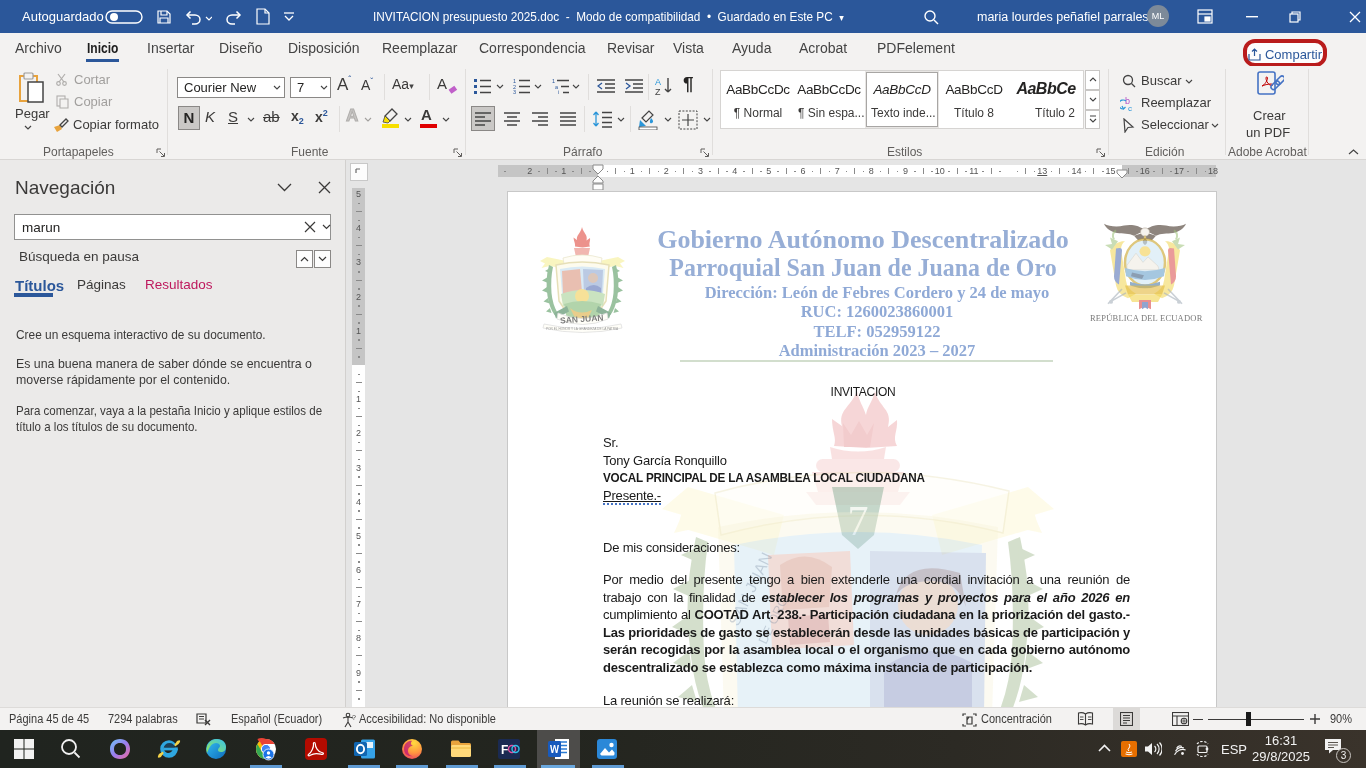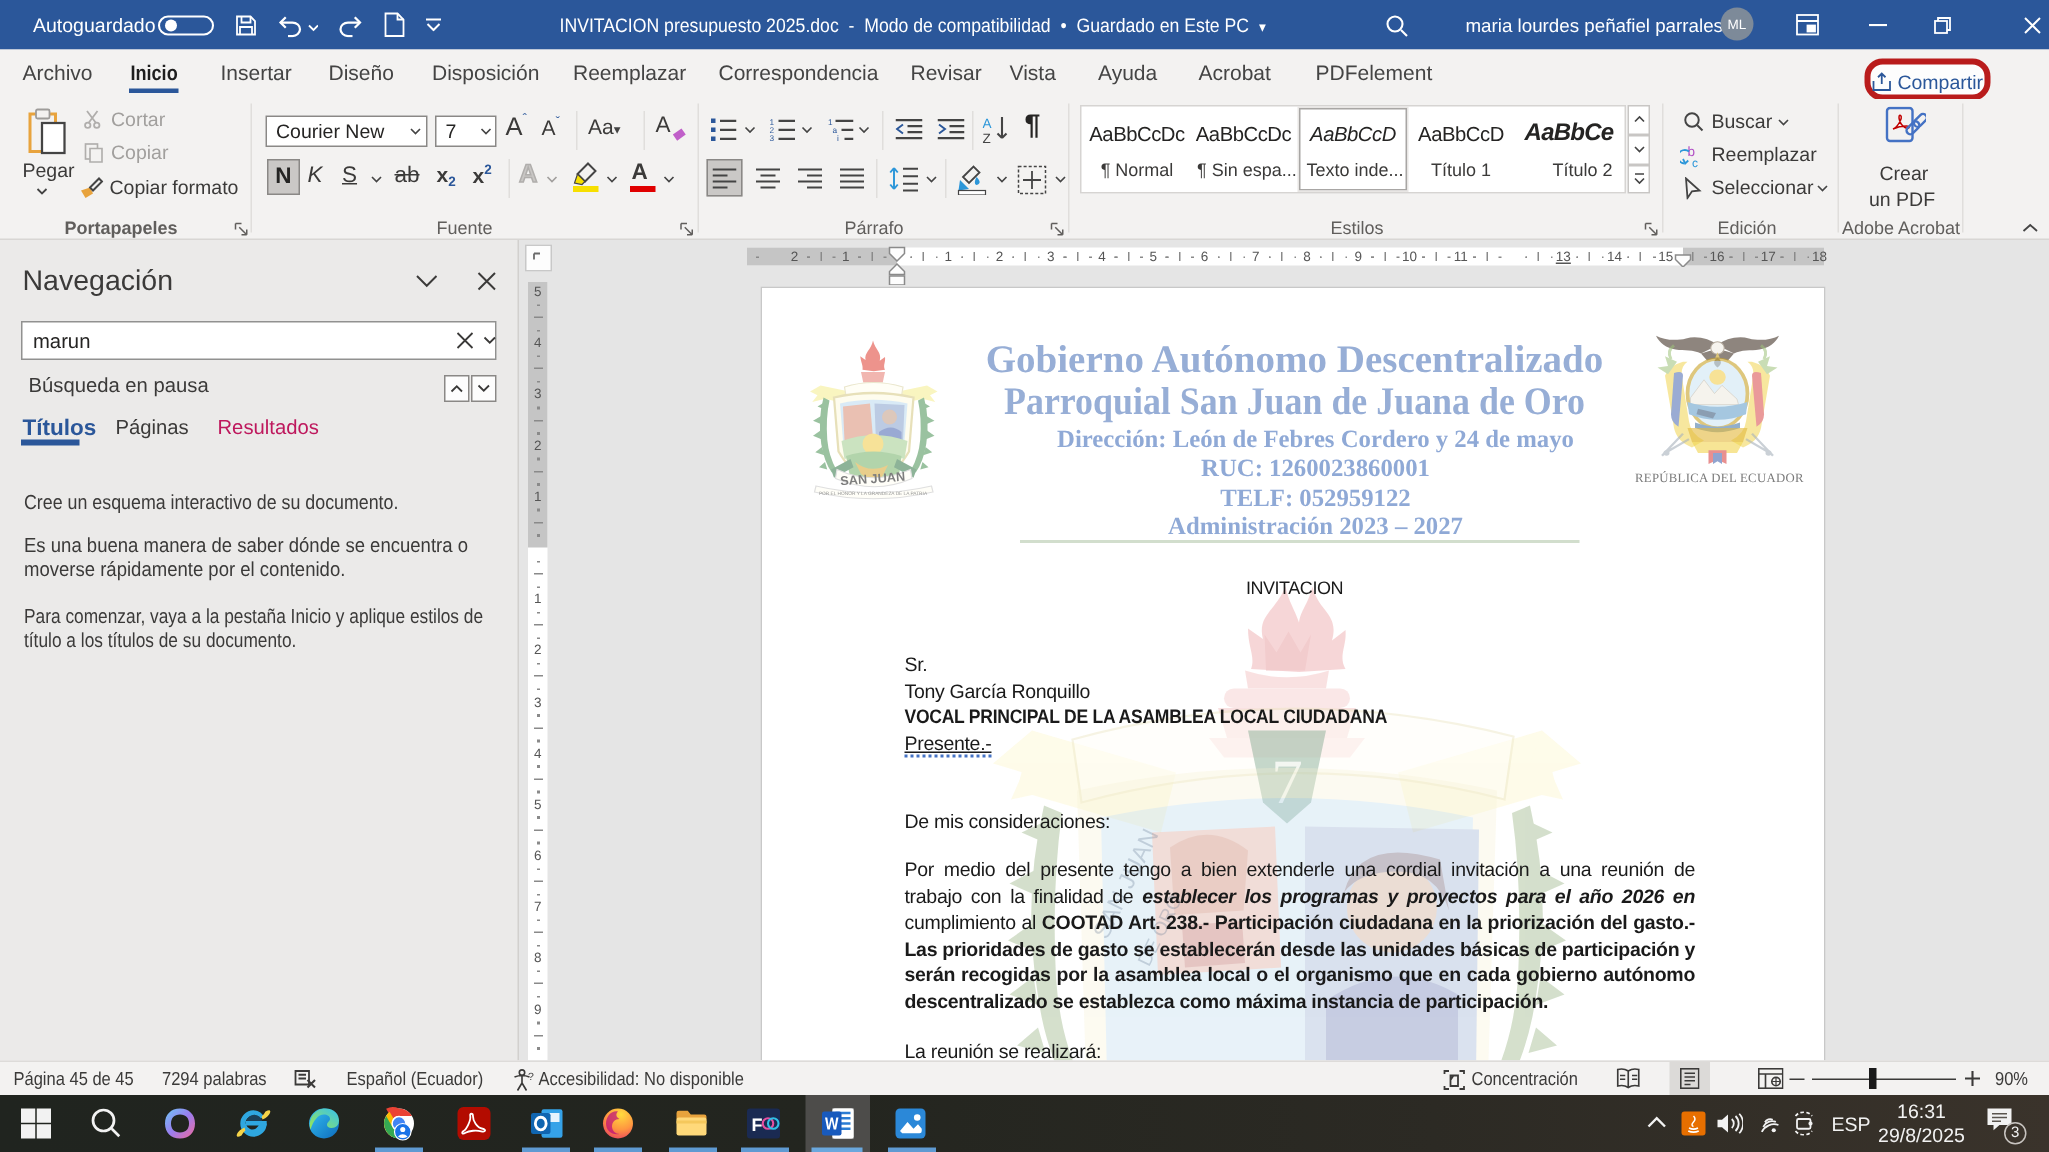--- a/index.html
+++ b/index.html
@@ -130,21 +130,21 @@
     <svg class="abs" style="left:56px;top:29px;" width="14" height="14" viewBox="0 0 14 14" fill="none" stroke="#b0aeac" stroke-width="1.1">
       <rect x="1" y="1" width="8" height="10"></rect>
         <path d="M4 4 h8 v9 h-8 z" fill="#f3f2f1"></path>
     </svg>
     <span class="ribtxt gray" style="left:74px;top:28px;">Copiar</span>
     <svg class="abs" style="left:53px;top:52px;" width="16" height="15" viewBox="0 0 16 15">
       <path d="M1 9 l6 -2 l2 4 l-5 3 z" fill="#e8a33d"></path>
       <path d="M7 7 l6 -6 l2 2 l-6 6 z" fill="none" stroke="#444" stroke-width="1.3"></path>
     </svg>
     <span class="ribtxt" style="left:73px;top:51px;">Copiar formato</span>
-    <span class="glabel" style="left:43px;font-weight:bold;">Portapapeles</span>
+    <span class="glabel" style="left:43px;">Portapapeles</span>
     <svg class="launch" style="left:156px;" viewBox="0 0 10 10" fill="none" stroke="#605e5c" stroke-width="1">
         <path d="M1 1 h4 M1 1 v4 M3.5 3.5 l4.5 4.5 M8.5 8.5 v-3.5 M8.5 8.5 h-3.5"></path>
       </svg>
     <div class="gsep" style="left:167px;"></div>
 
     <div class="inbox" style="left:177px;top:11px;width:108px;height:21px;line-height:19px;padding-left:6px;">Courier New</div>
     <svg class="abs" style="left:273px;top:19px;" width="8" height="5" viewBox="0 0 8 5" fill="none" stroke="#444" stroke-width="1.1">
         <path d="M1 1 l3 3 l3 -3"></path>
       </svg>
     <div class="inbox" style="left:290px;top:11px;width:41px;height:21px;line-height:19px;padding-left:6px;">7</div>
@@ -284,21 +284,21 @@
 
     <div class="abs" style="left:720px;top:4px;width:364px;height:59px;background:#fff;border:1px solid #d6d4d2;"></div>
     <div class="abs" style="left:726px;top:16px;width:64px;font-size:13.5px;letter-spacing:-0.3px;color:#252423;text-align:center;">AaBbCcDc</div>
     <div class="abs" style="left:729px;top:40px;width:58px;font-size:12px;color:#3b3a39;text-align:center;white-space:nowrap;">¶ Normal</div>
     <div class="abs" style="left:797px;top:16px;width:64px;font-size:13.5px;letter-spacing:-0.3px;color:#252423;text-align:center;">AaBbCcDc</div>
     <div class="abs" style="left:798px;top:40px;width:62px;font-size:12px;color:#3b3a39;text-align:center;white-space:nowrap;">¶ Sin espa...</div>
     <div class="abs" style="left:866px;top:6px;width:72px;height:55px;background:#fff;border:1px solid #a8a6a4;outline:1px solid #e8e6e4;"></div>
     <div class="abs" style="left:869px;top:16px;width:66px;font-size:13.5px;letter-spacing:-0.3px;font-style:italic;color:#252423;text-align:center;">AaBbCcD</div>
     <div class="abs" style="left:871px;top:40px;width:62px;font-size:12px;color:#3b3a39;text-align:center;white-space:nowrap;">Texto inde...</div>
     <div class="abs" style="left:942px;top:16px;width:64px;font-size:13.5px;letter-spacing:-0.3px;color:#252423;text-align:center;">AaBbCcD</div>
-    <div class="abs" style="left:945px;top:40px;width:58px;font-size:12px;color:#3b3a39;text-align:center;white-space:nowrap;">Título 1</div>
+    <div class="abs" style="left:945px;top:40px;width:58px;font-size:12px;color:#3b3a39;text-align:center;white-space:nowrap;">Título 8</div>
     <div class="abs" style="left:1012px;top:14px;width:68px;font-size:16px;font-weight:700;font-style:italic;color:#252423;text-align:center;letter-spacing:-0.5px;">AaBbCе</div>
     <div class="abs" style="left:1017px;top:40px;width:58px;font-size:12px;color:#3b3a39;text-align:right;white-space:nowrap;">Título 2</div>
     <div class="abs" style="left:1085px;top:4px;width:15px;height:20px;background:#fff;border:1px solid #c8c6c4;"></div>
     <div class="abs" style="left:1085px;top:24px;width:15px;height:20px;background:#fff;border:1px solid #c8c6c4;"></div>
     <div class="abs" style="left:1085px;top:44px;width:15px;height:19px;background:#fff;border:1px solid #c8c6c4;"></div>
     <svg class="abs" style="left:1089px;top:11px;" width="8" height="5" viewBox="0 0 8 5" fill="none" stroke="#444" stroke-width="1.1">
         <path d="M1 4 l3 -3 l3 3"></path>
       </svg>
     <svg class="abs" style="left:1089px;top:31px;" width="8" height="5" viewBox="0 0 8 5" fill="none" stroke="#444" stroke-width="1.1">
         <path d="M1 1 l3 3 l3 -3"></path>

